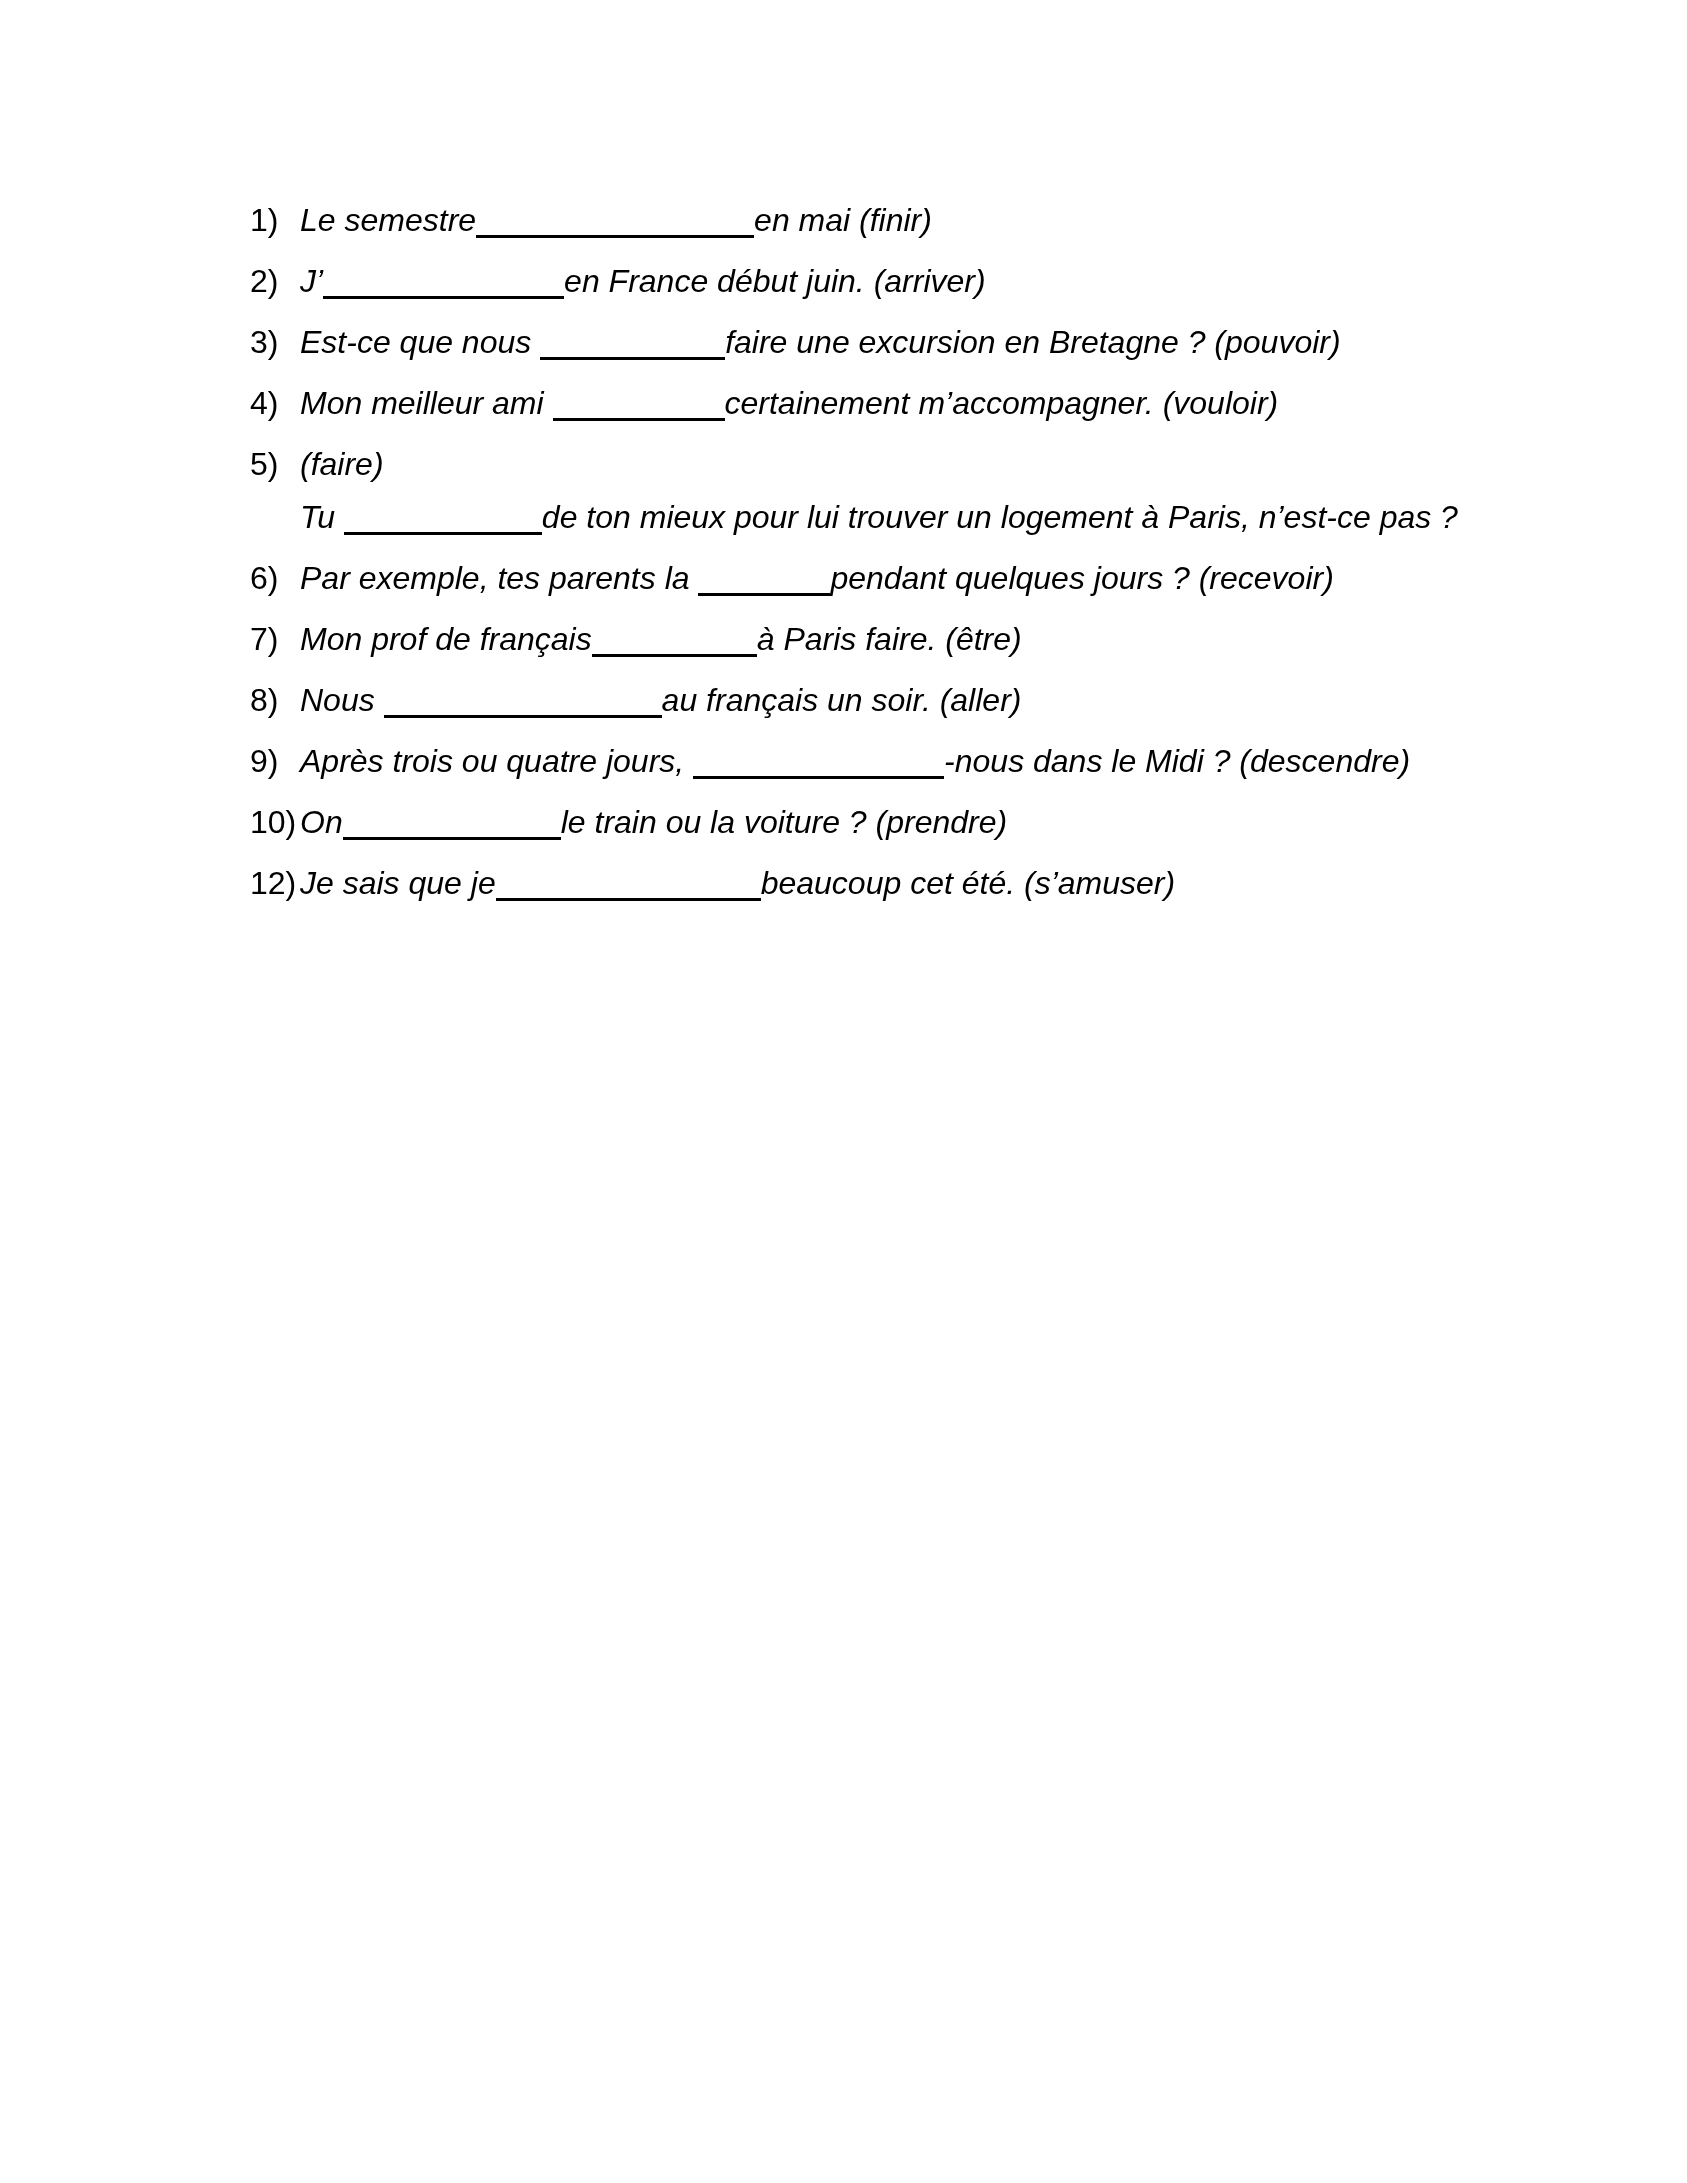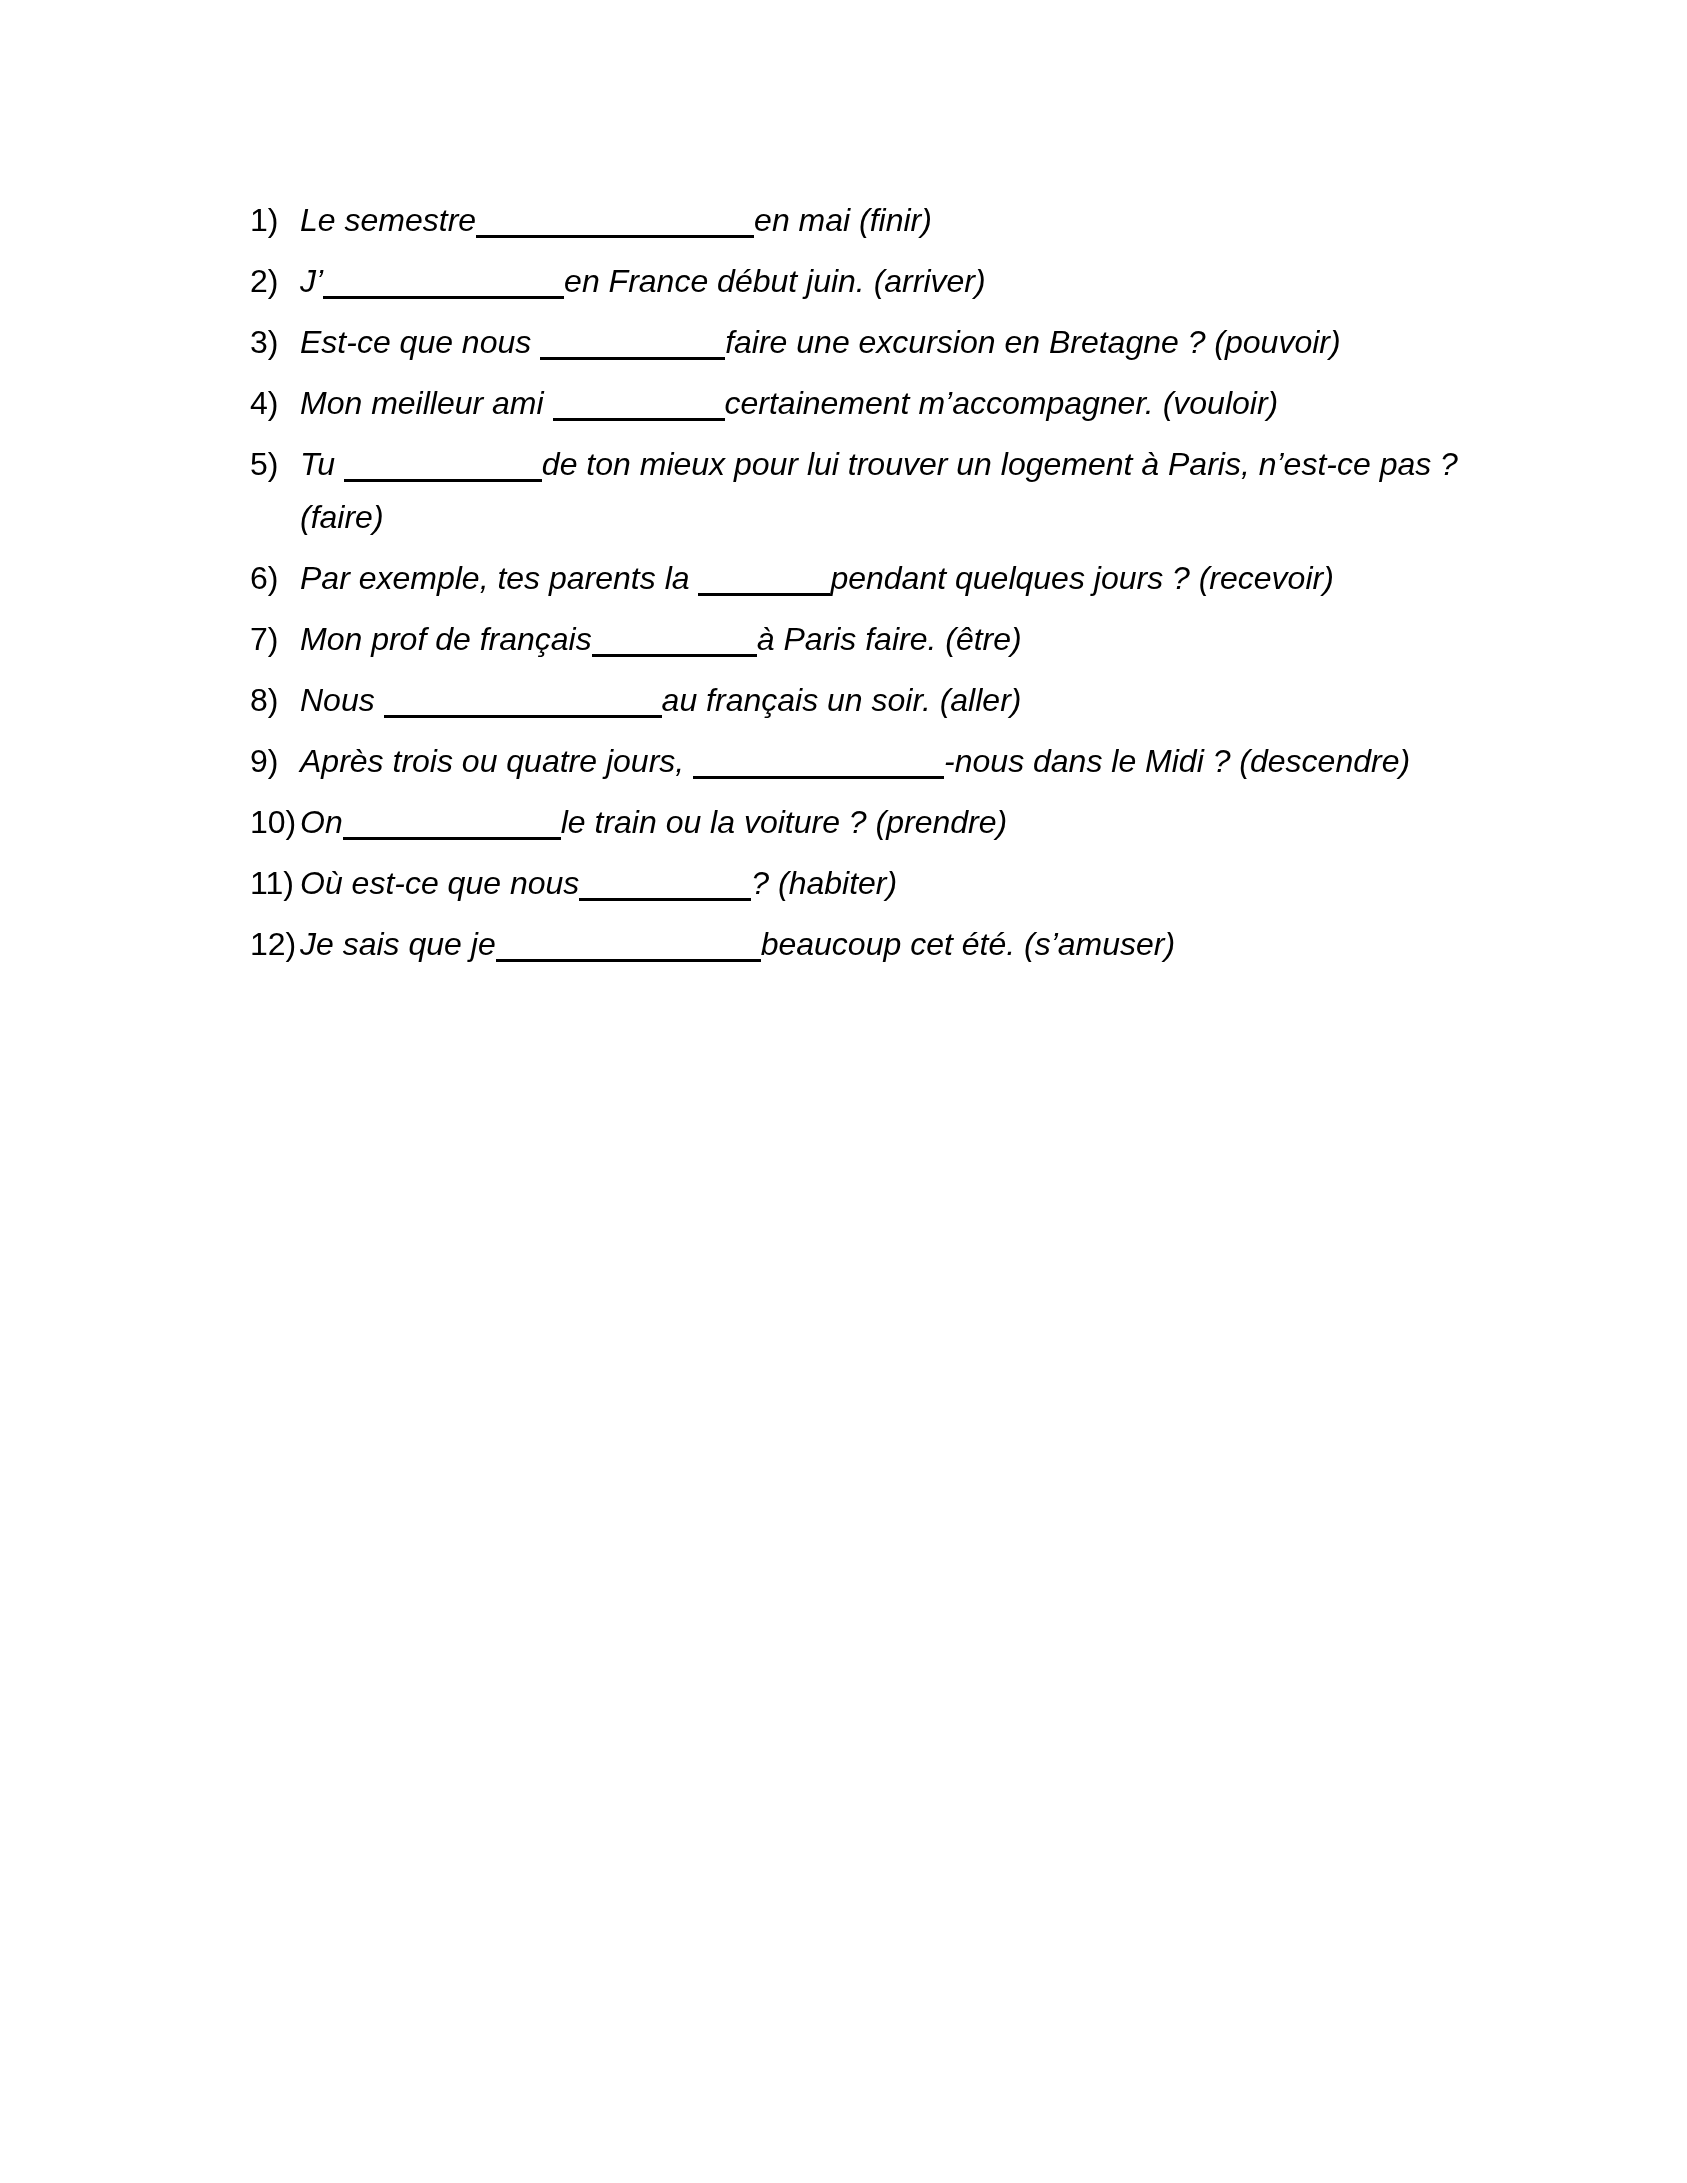--- a/index.html
+++ b/index.html
@@ -69,22 +69,22 @@
       </li>
       <li class="exercise-item">
         <span class="item-number">4)</span>
         <div class="item-lines">
           <div class="item-line"><span>Mon meilleur ami </span><span class="blank-line" style="width: 172px;"></span><span>certainement m’accompagner. (vouloir)</span></div>
         </div>
       </li>
       <li class="exercise-item">
         <span class="item-number">5)</span>
         <div class="item-lines">
+          <div class="item-line"><span>(faire)</span></div>
           <div class="item-line"><span>Tu </span><span class="blank-line" style="width: 198px;"></span><span>de ton mieux pour lui trouver un logement à Paris, n’est-ce pas ?</span></div>
-          <div class="item-line"><span>(faire)</span></div>
         </div>
       </li>
       <li class="exercise-item">
         <span class="item-number">6)</span>
         <div class="item-lines">
           <div class="item-line"><span>Par exemple, tes parents la </span><span class="blank-line" style="width: 132px;"></span><span>pendant quelques jours ? (recevoir)</span></div>
         </div>
       </li>
       <li class="exercise-item">
         <span class="item-number">7)</span>
@@ -104,26 +104,20 @@
           <div class="item-line"><span>Après trois ou quatre jours, </span><span class="blank-line" style="width: 251px;"></span><span>-nous dans le Midi ? (descendre)</span></div>
         </div>
       </li>
       <li class="exercise-item">
         <span class="item-number">10)</span>
         <div class="item-lines">
           <div class="item-line"><span>On</span><span class="blank-line" style="width: 218px;"></span><span>le train ou la voiture ? (prendre)</span></div>
         </div>
       </li>
       <li class="exercise-item">
-        <span class="item-number">11)</span>
-        <div class="item-lines">
-          <div class="item-line"><span>Où est-ce que nous</span><span class="blank-line" style="width: 172px;"></span><span>? (habiter)</span></div>
-        </div>
-      </li>
-      <li class="exercise-item">
         <span class="item-number">12)</span>
         <div class="item-lines">
           <div class="item-line"><span>Je sais que je</span><span class="blank-line" style="width: 265px;"></span><span>beaucoup cet été. (s’amuser)</span></div>
         </div>
       </li>
     </ol>
 </div>
 
 
 </body></html>

